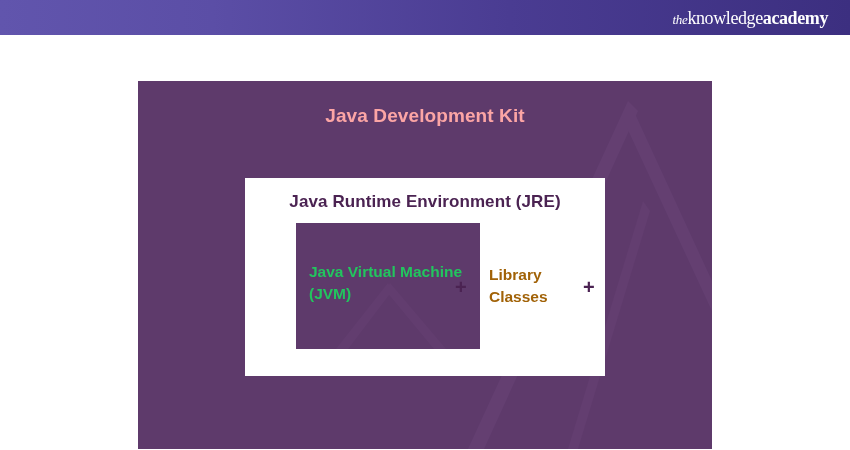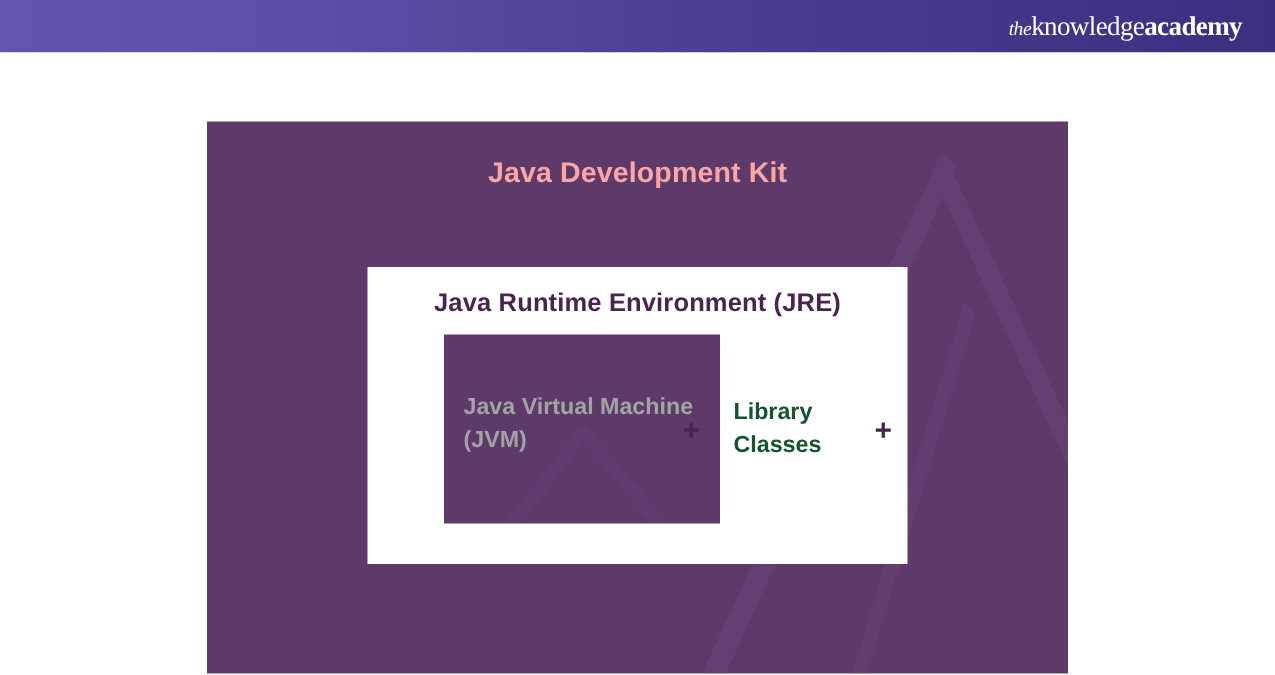--- a/index.html
+++ b/index.html
@@ -128,21 +128,21 @@
     inset: 0;
     pointer-events: none;
     opacity: 0.45;
   }
 
   #jvm-label {
     position: absolute;
     left: 13px;
     top: 38px;
     width: 160px;
-    color: #a3a3a3;
+    color: #22c55e;
     font-size: 15.5px;
     font-weight: bold;
     line-height: 1.42;
   }
 
   .plus-sign {
     position: absolute;
     color: #4B2352;
     font-size: 20px;
     font-weight: bold;
@@ -150,21 +150,21 @@
   }
 
   #plus-1 { left: 455px; top: 242px; }
   #plus-2 { left: 583px; top: 242px; }
 
   #library-label {
     position: absolute;
     left: 489px;
     top: 229px;
     width: 90px;
-    color: #14532d;
+    color: #a16207;
     font-size: 15.5px;
     font-weight: bold;
     line-height: 1.42;
   }
 </style>
 </head>
 <body>
 
 <div id="header-bar">
   <div id="brand-logo">

